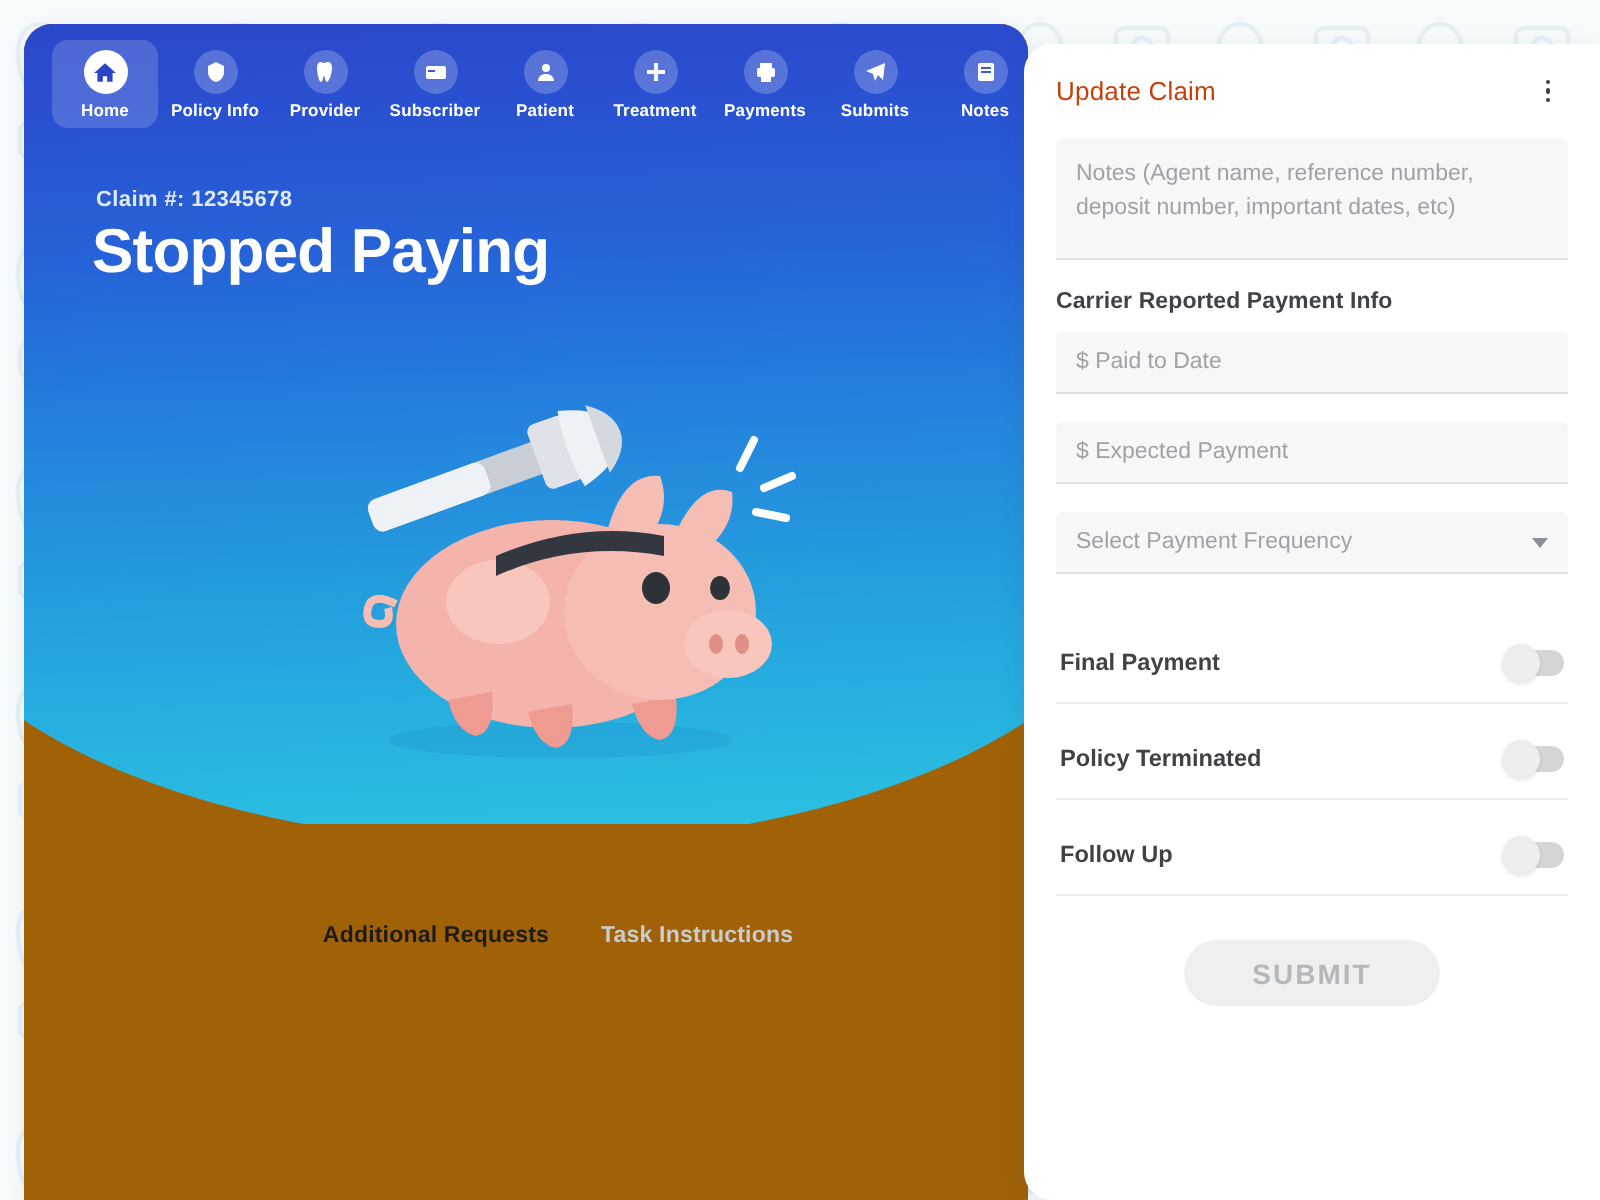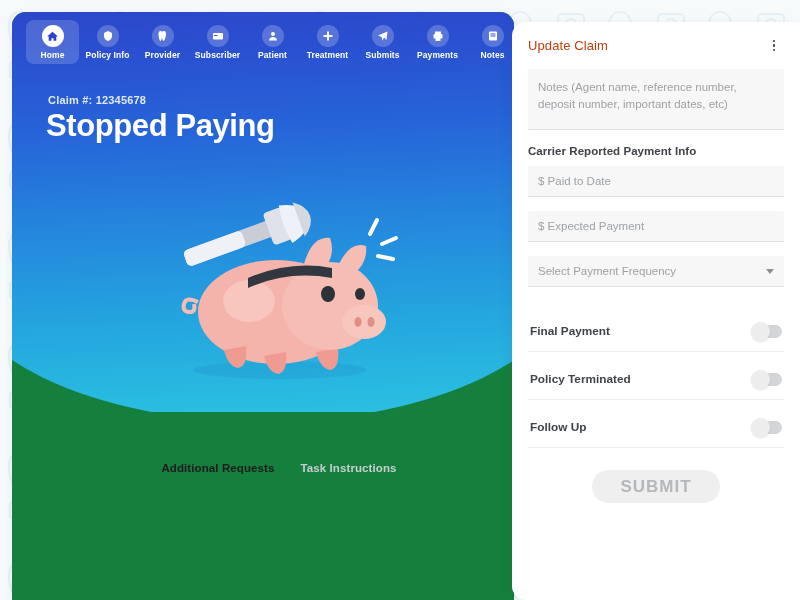--- a/index.html
+++ b/index.html
@@ -28,21 +28,21 @@
     opacity: 0.5;
   }
 
   
   .left-card {
     position: absolute;
     left: 12px;
     top: 12px;
     width: 502px;
     height: 588px;
-    background: #15803d;
+    background: #a16207;
     border-radius: 14px 14px 0 0;
     overflow: hidden;
     box-shadow: 0 2px 10px rgba(30, 60, 110, 0.07);
   }
   .hero {
     position: absolute;
     left: 0;
     top: 0;
     width: 502px;
     height: 400px;
@@ -294,21 +294,21 @@
     justify-content: center;
     margin-top: 22px;
   }
   .submit-btn {
     background: #efefef;
     color: #b5b8bb;
     border: none;
     border-radius: 18px;
     width: 128px;
     height: 33px;
-    font-size: 17px;
+    font-size: 14px;
     font-weight: bold;
     letter-spacing: 1px;
     font-family: "Liberation Sans", sans-serif;
     cursor: default;
   }
 </style>
 </head>
 <body>
 
 <div id="app">
@@ -432,35 +432,35 @@
             <svg width="12" height="12" viewBox="0 0 24 24" fill="#ffffff">
                 <path d="M10 3h4v7h7v4h-7v7h-4v-7H3v-4h7z"></path>
               </svg>
           </span>
           <span class="nav-label">Treatment</span>
         </div>
 
         <div class="nav-item">
           <span class="nav-ico">
             <svg width="12" height="12" viewBox="0 0 24 24" fill="#ffffff">
-                <path d="M21 3 2 11l7 3 2 7 3-6 5 5z"></path>
-              </svg>
-          </span>
-          <span class="nav-label">Submits</span>
-        </div>
-
-        <div class="nav-item">
-          <span class="nav-ico">
-            <svg width="12" height="12" viewBox="0 0 24 24" fill="#ffffff">
                 <rect x="6" y="3" width="12" height="5"></rect>
                 <rect x="3" y="8" width="18" height="9" rx="2"></rect>
                 <rect x="7" y="16" width="10" height="6" fill="#ffffff"></rect>
               </svg>
           </span>
           <span class="nav-label">Payments</span>
+        </div>
+
+        <div class="nav-item">
+          <span class="nav-ico">
+            <svg width="12" height="12" viewBox="0 0 24 24" fill="#ffffff">
+                <path d="M21 3 2 11l7 3 2 7 3-6 5 5z"></path>
+              </svg>
+          </span>
+          <span class="nav-label">Submits</span>
         </div>
 
         <div class="nav-item">
           <span class="nav-ico">
             <svg width="12" height="12" viewBox="0 0 24 24" fill="#ffffff">
                 <rect x="4" y="3" width="16" height="18" rx="2"></rect>
                 <rect x="7" y="7" width="10" height="2" fill="#3a5ad4"></rect>
                 <rect x="7" y="11" width="10" height="2" fill="#3a5ad4"></rect>
               </svg>
           </span>

